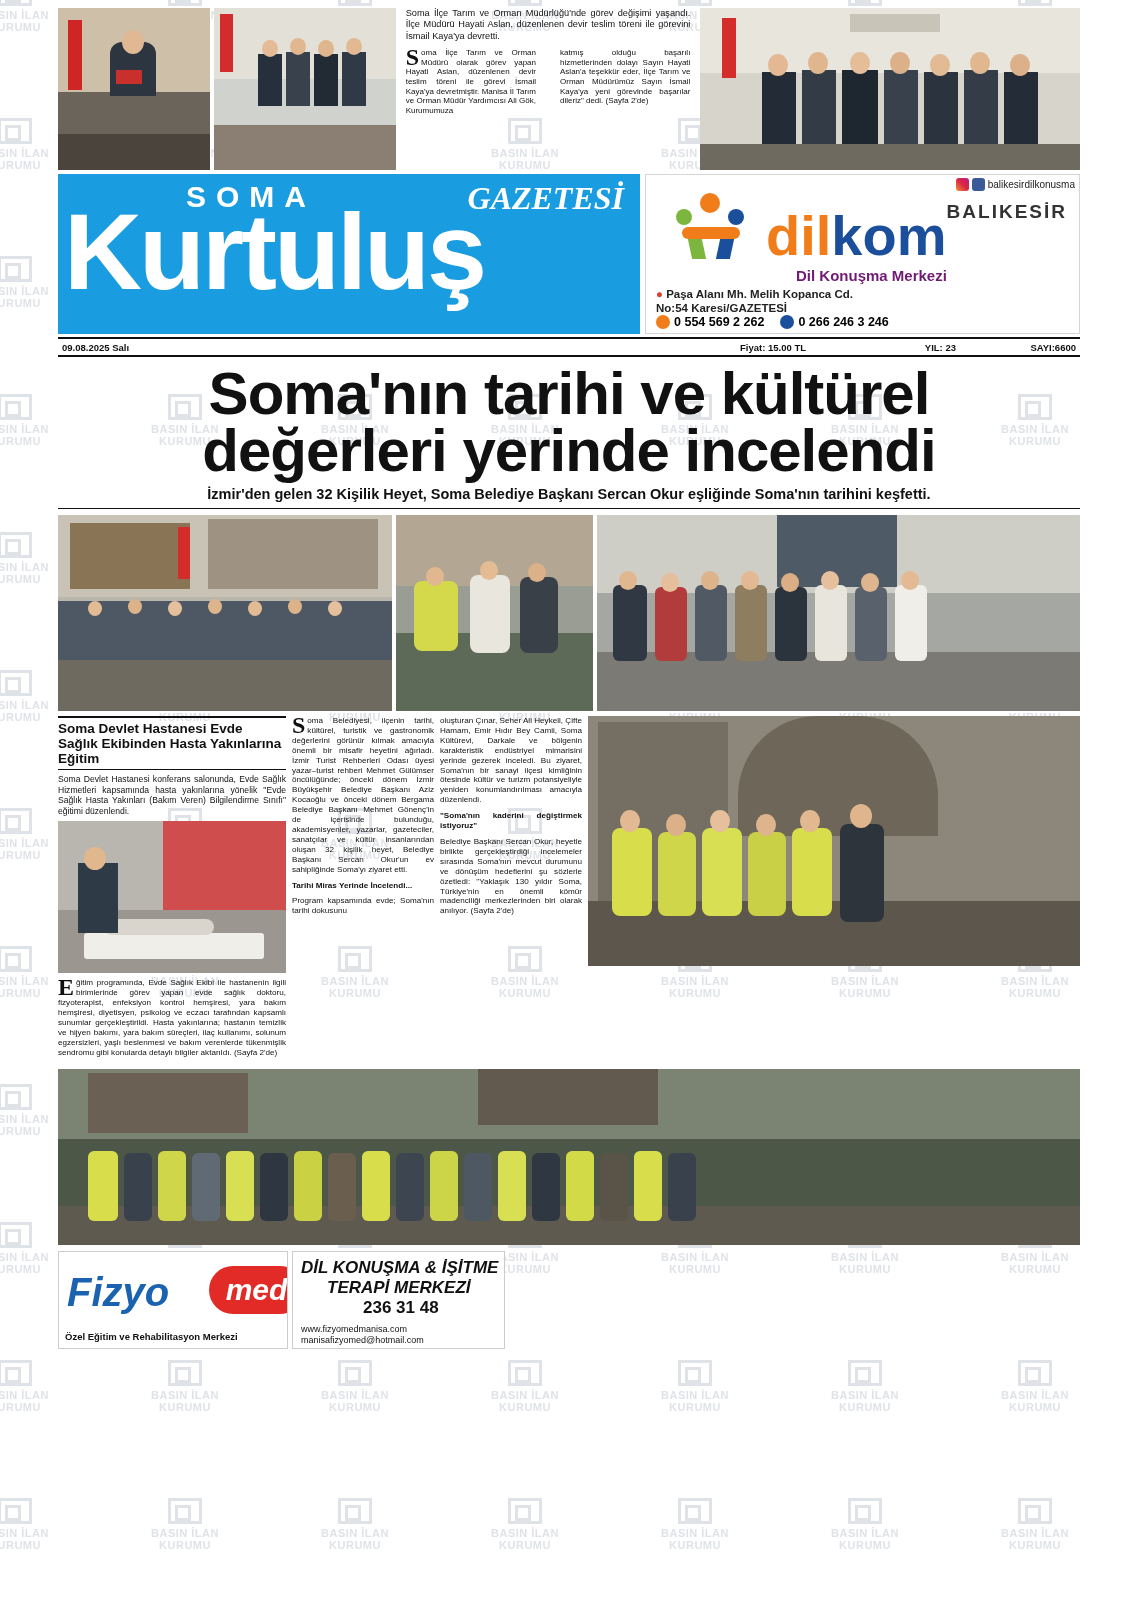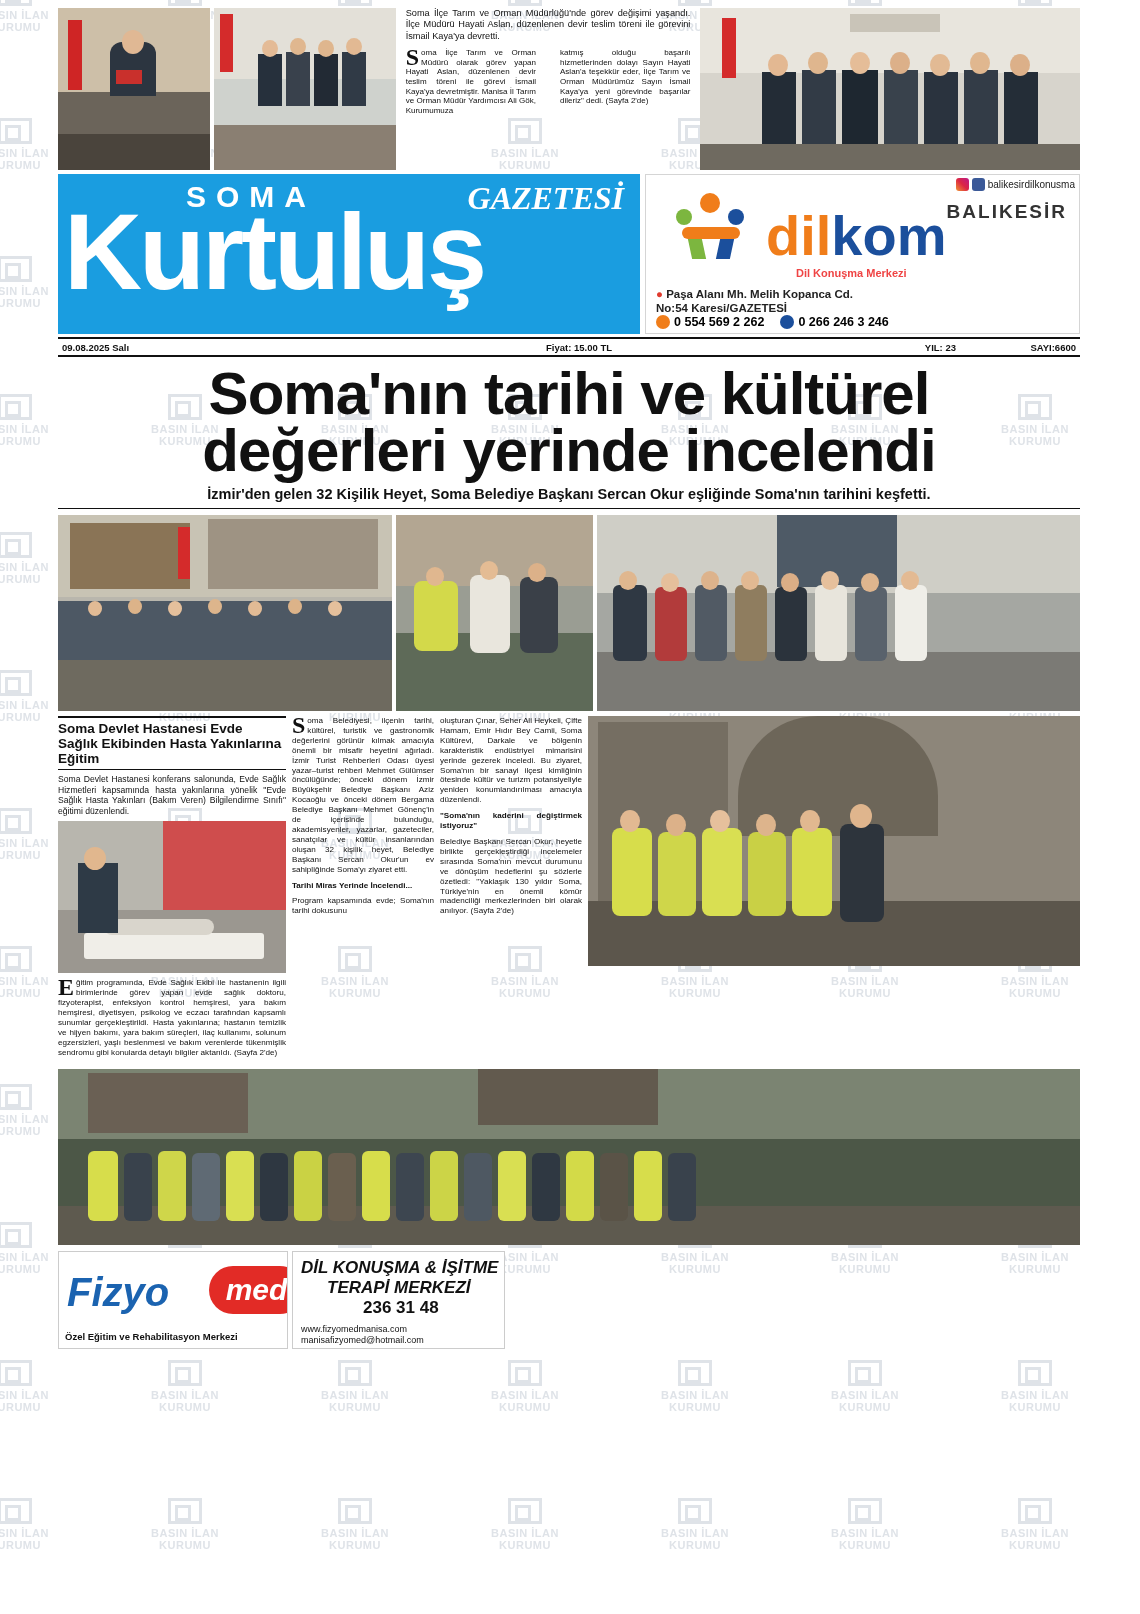--- a/index.html
+++ b/index.html
@@ -92,35 +92,35 @@
   .ad-box {
     width:435px; background:#fff; border:1px solid #d5d5d5; position:relative; overflow:hidden;
   }
   .ad-social {
     position:absolute; right:4px; top:3px; display:flex; align-items:center; gap:3px;
     font-size:10px; color:#222;
   }
   .sq { width:13px; height:13px; border-radius:3px; display:inline-block; }
   .ad-dil { position:absolute; left:120px; top:34px; font-size:56px; font-weight:bold; line-height:54px; font-family:"Liberation Sans",sans-serif;}
   .ad-bal { position:absolute; right:12px; top:26px; font-size:19px; font-weight:bold; letter-spacing:2px; color:#333;}
-  .ad-sub { position:absolute; left:150px; top:92px; font-size:11px; color:#ef4444; font-weight:bold;}
+  .ad-sub { position:absolute; left:150px; top:92px; font-size:15px; color:#701a75; font-weight:bold;}
   .ad-addr { position:absolute; left:10px; top:112px; font-size:11.5px; font-weight:bold; color:#222; line-height:14px;}
   .ad-phones { position:absolute; left:10px; bottom:4px; display:flex; gap:16px; font-size:12.5px; font-weight:bold;}
   .pin { color:#e03b2f; }
   .pp { display:inline-flex; align-items:center; gap:4px;}
   .pcirc{ width:14px;height:14px;border-radius:50%;display:inline-block;}
 
   
   .infobar {
     display:flex; align-items:center; height:20px;
     border-top:2px solid #111; border-bottom:2px solid #111;
     margin-top:3px; font-size:9.5px; font-weight:bold; color:#111;
     padding:0 4px;
   }
-  .infobar .a{width:210px;} .infobar .b{flex:1;text-align:center;padding-left:80px;}
+  .infobar .a{width:210px;} .infobar .b{flex:1;text-align:right;padding-left:80px;}
   .infobar .c{width:150px;text-align:right;} .infobar .d{width:120px;text-align:right;}
 
   
   .headline {
     text-align:center; margin-top:8px;
     font-size:60px; line-height:57px; font-weight:bold; color:#111;
     letter-spacing:-1px;
     font-family:"Liberation Sans", sans-serif;
   }
   .subhead {

